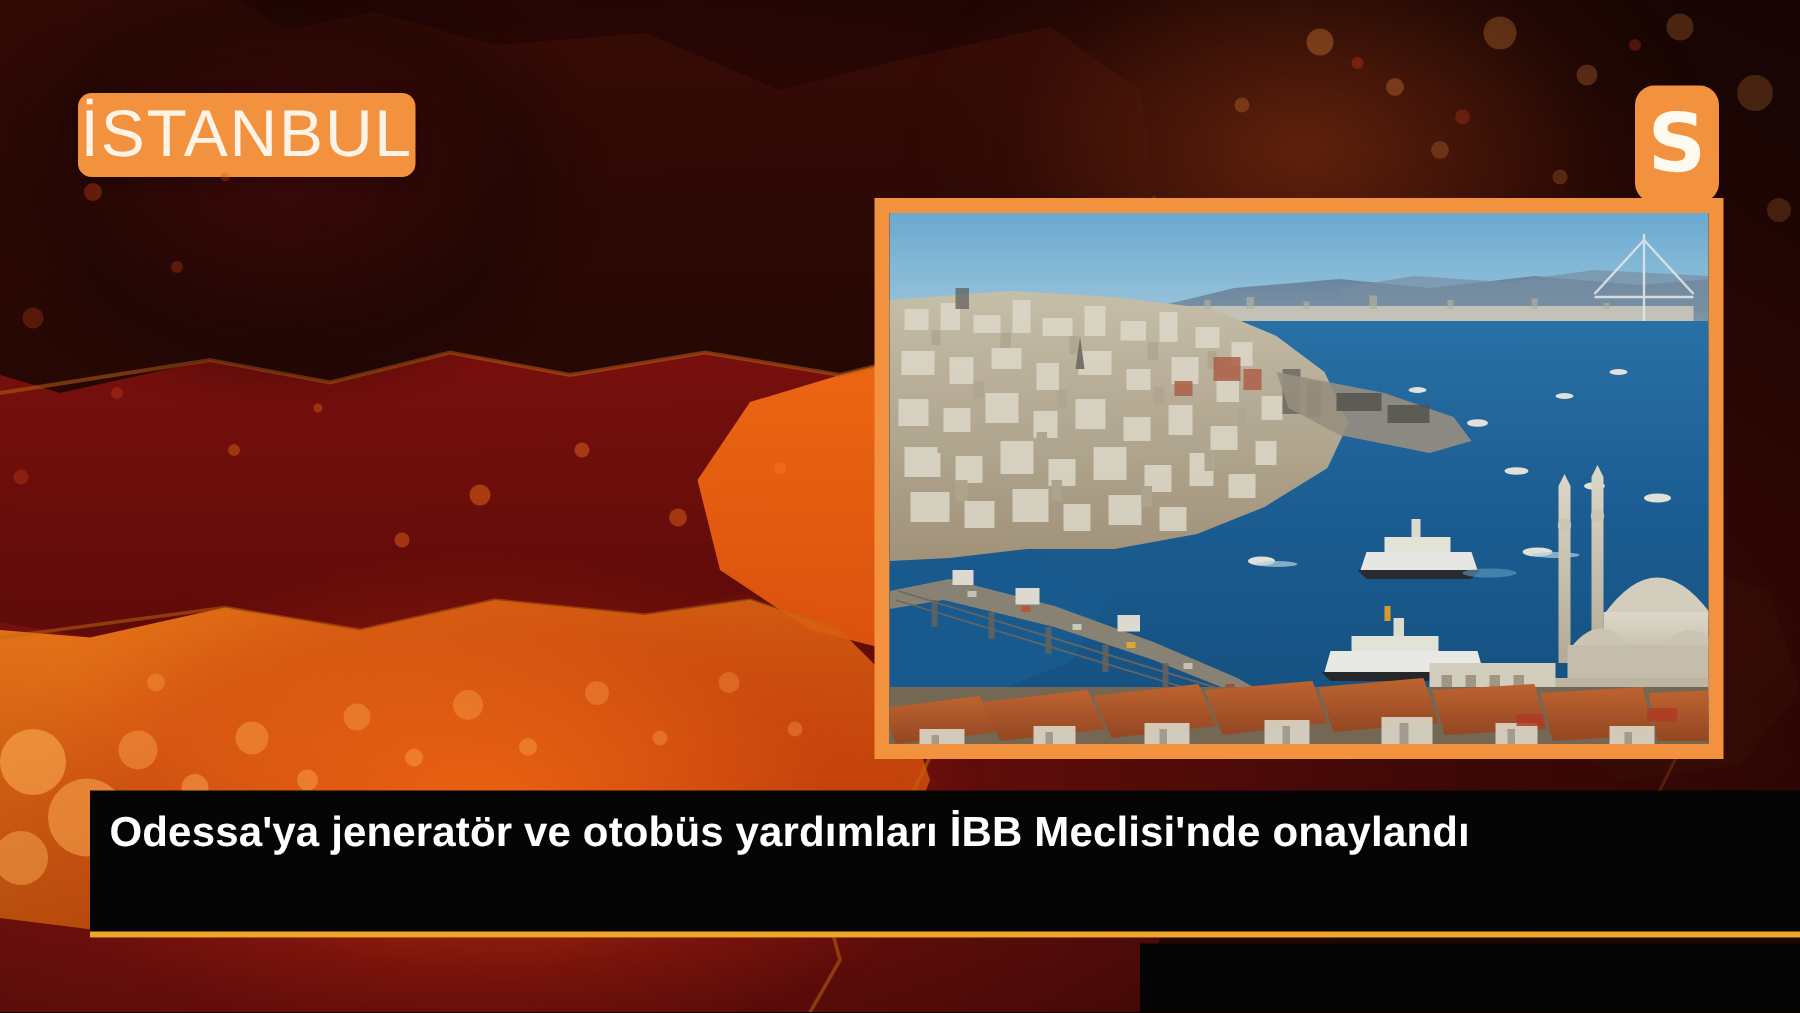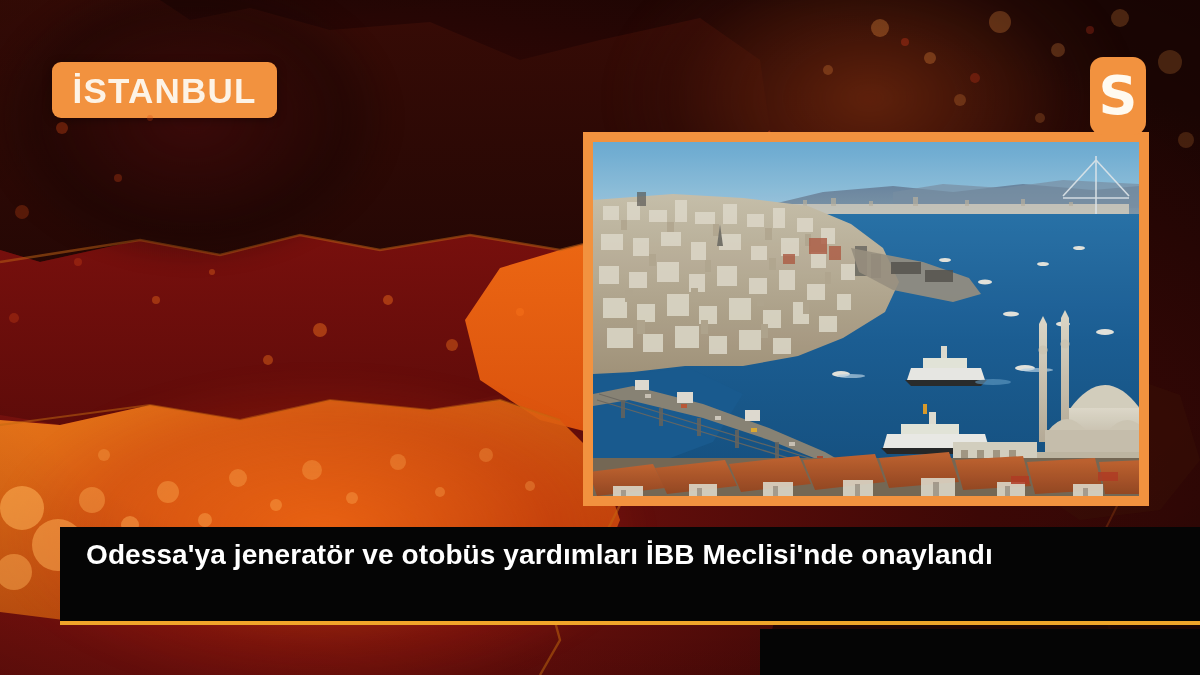--- a/index.html
+++ b/index.html
@@ -48,22 +48,22 @@
   .city-badge{
     position:absolute;left:52px;top:62px;
     width:225px;height:56px;
     border-radius:9px;
     background:#f2923f;
     box-shadow:0 2px 10px rgba(0,0,0,.35);
     display:flex;align-items:center;justify-content:center;
   }
   .city-badge-label{
     color:#fdf3e6;
-    font-size:35px;
-    font-weight:700;
+    font-size:44px;
+    font-weight:400;
     letter-spacing:1.2px;
     line-height:1;
     white-space:nowrap;
   }
 
   
   .brand-logo{
     position:absolute;left:1090px;top:57px;
     width:56px;height:78px;
     border-radius:13px;
@@ -99,21 +99,21 @@
   
   .headline-bar{
     position:absolute;left:60px;top:527px;
     width:1140px;height:98px;
     background:#050505;
     border-bottom:4px solid #f0a52a;
     box-sizing:border-box;
     z-index:8;
   }
   .headline-text{
-    position:absolute;left:26px;top:10px;right:20px;
+    position:absolute;left:13px;top:10px;right:20px;
     color:#ffffff;
     font-size:28px;
     font-weight:700;
     line-height:35px;
     letter-spacing:.1px;
   }
   
   .footer-black{
     position:absolute;left:760px;top:629px;width:440px;height:46px;
     background:#050505;z-index:7;

